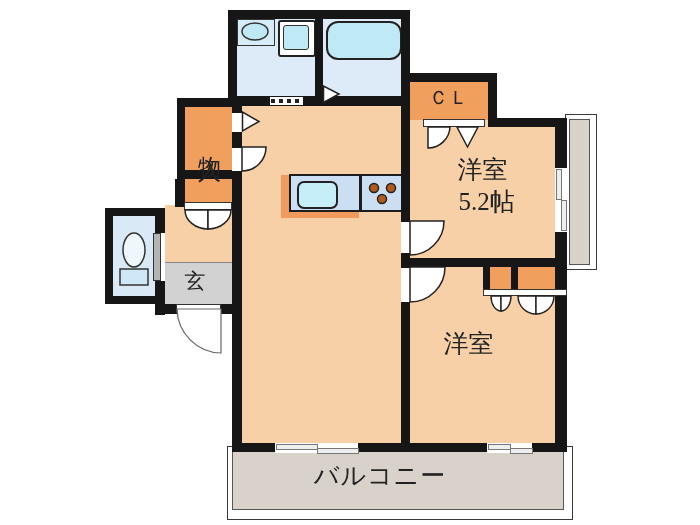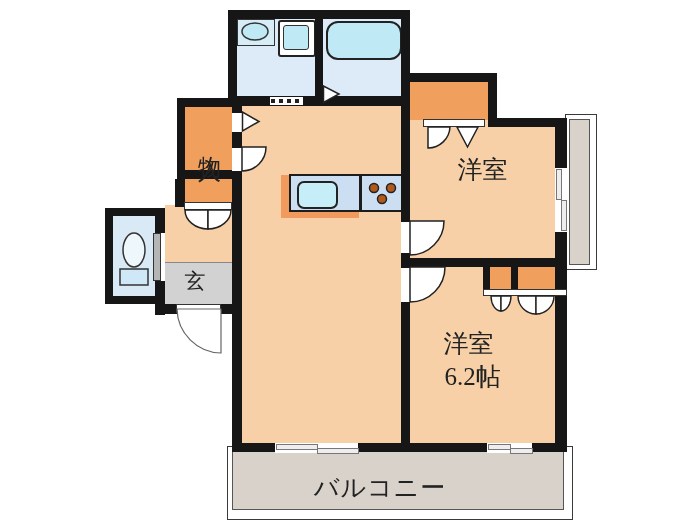--- a/index.html
+++ b/index.html
@@ -164,25 +164,26 @@
 
   <div class="abs" style="left:153px;top:233px;width:8px;height:48px;background:#b5b5b5;border:1px solid #333;box-sizing:border-box;"></div>
 
   <div class="abs" style="left:176px;top:304px;width:45px;height:9px;background:#fff;border:1.5px solid #333;box-sizing:border-box;"></div>
   <svg class="abs" style="left:176px;top:308px;" width="47" height="47" viewBox="0 0 47 47">
     <path d="M1,1 A45,45 0 0 0 45,45 L45,1 Z" fill="#fff" stroke="#666" stroke-width="1.2"></path>
   </svg>
 
 
   <div class="txt" style="left:410px;top:157px;width:145px;font-size:25px;">洋室</div>
+  <div class="txt" style="left:414px;top:189px;width:145px;font-size:25px;">5.2帖</div>
 
   <div class="txt" style="left:396px;top:331px;width:145px;font-size:25px;">洋室</div>
-  <div class="txt" style="left:400px;top:364px;width:145px;font-size:25px;">6.2帖</div>
 
-  <div class="txt" style="left:232px;top:463px;width:296px;font-size:25px;letter-spacing:1px;margin-top:12px;">バルコニー</div>
+  <div class="txt" style="left:232px;top:463px;width:296px;font-size:25px;letter-spacing:1px;">バルコニー</div>
 
   <div class="txt" style="left:195px;top:112px;width:26px;height:56px;font-size:23px;
               writing-mode:vertical-rl;text-orientation:upright;letter-spacing:2px;">物入</div>
 
+  <div class="txt" style="left:410px;top:88px;width:78px;font-size:19px;letter-spacing:1px;">ＣＬ</div>
 
   <div class="txt" style="left:165px;top:270px;width:60px;font-size:21px;">玄</div>
 
 </div>
 
 </body></html>

